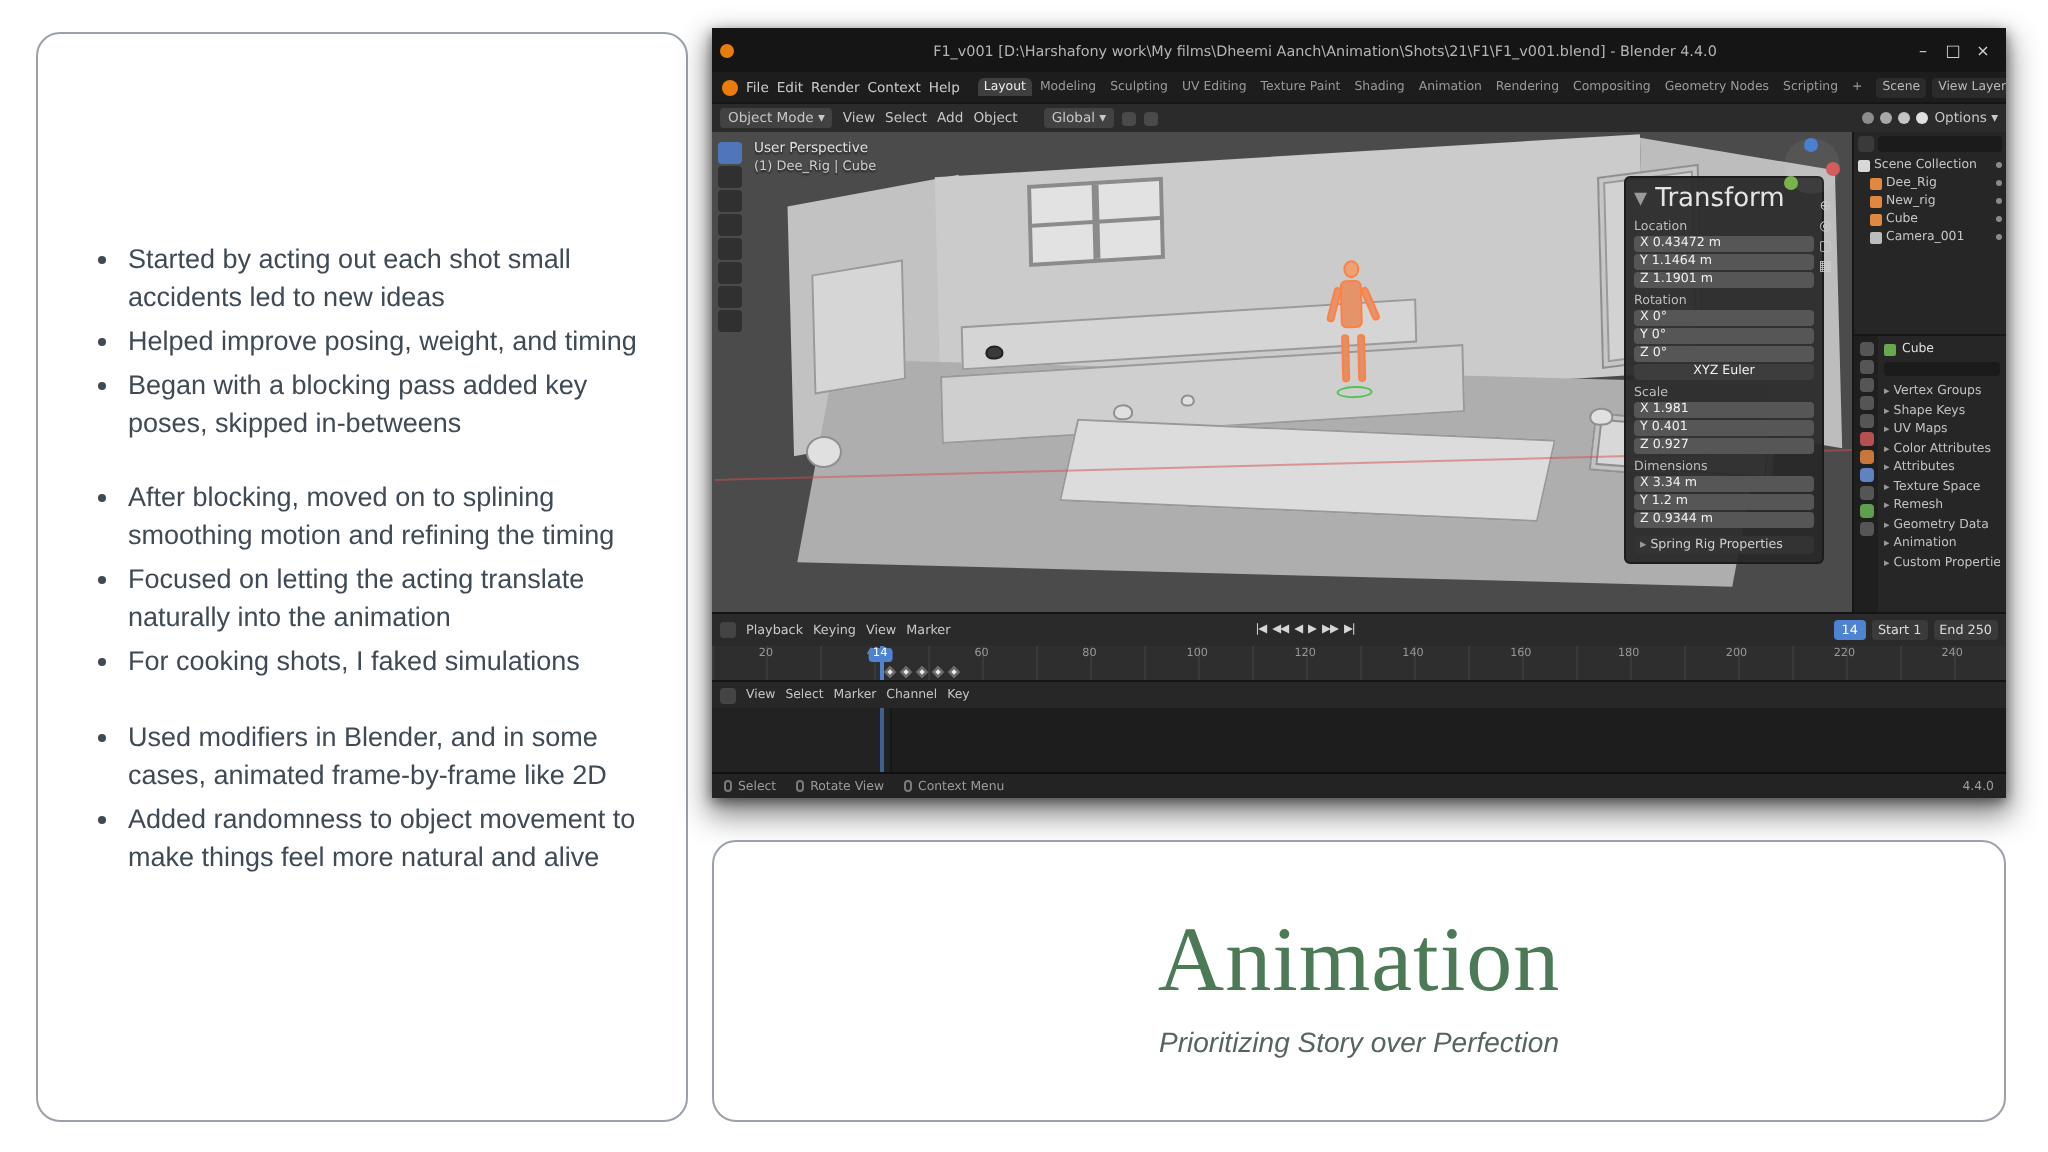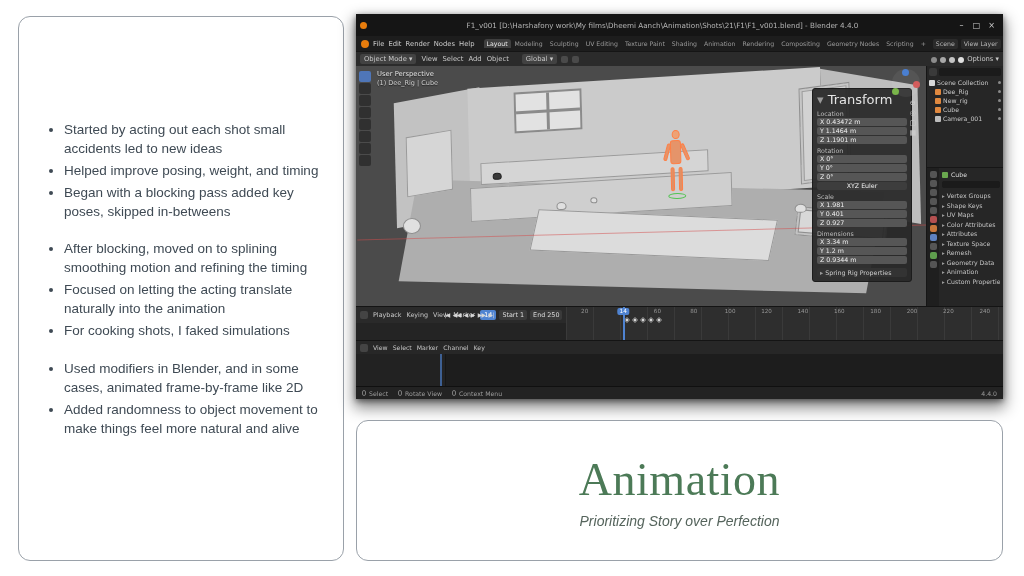--- a/index.html
+++ b/index.html
@@ -41,21 +41,21 @@
   .ws-tab.active { background:#3f3f3f; color:#ececec; }
   .menubar-right { margin-left:auto; display:flex; gap:3px; }
   .mini-select { background:#2b2b2b; border-radius:2px; padding:0 3px; font-size:6.2px; color:#b8b8b8;
     height:10px; line-height:10px; }
 
   .toolheader { height:15px; background:#2b2b2b; border-top:1px solid #151515; display:flex; align-items:center;
     gap:5px; padding:0 4px; font-size:6.8px; flex:none; position:relative; }
   .mode-select { background:#424242; border-radius:2px; padding:1px 4px; }
   .th-center { margin-left:8px; display:flex; gap:4px; align-items:center; }
   .hdr-ic { width:7px; height:7px; border-radius:2px; background:#4a4a4a; }
-  .shade-zone { margin-left:auto; display:flex; gap:3px; align-items:flex-end; }
+  .shade-zone { margin-left:auto; display:flex; gap:3px; align-items:center; }
   .shade-dot { width:6px; height:6px; border-radius:50%; background:#8c8c8c; }
   .shade-dot.s2 { background:#a8a8a8; } .shade-dot.s3 { background:#c4c4c4; } .shade-dot.s4 { background:#e0e0e0; }
 
   .main { flex:1; display:flex; min-height:0; }
   .viewport { flex:1; position:relative; background:#4b4b4b; overflow:hidden; }
 
   .room { position:absolute; inset:0; transform:rotate(-1.5deg); }
   .v-leftwall { position:absolute; left:7%; top:10%; width:15%; height:52%; background:#c2c2c2; transform:skewY(-9deg); }
   .v-backwall { position:absolute; left:20%; top:5%; width:62%; height:50%; background:#cbcbcb; transform:skewY(-2deg); }
   .v-rightwall { position:absolute; right:1%; top:7%; width:17%; height:58%; background:#bdbdbd; transform:skewY(11deg); }
@@ -134,21 +134,21 @@
   .prop-ic { width:7px; height:7px; border-radius:2px; background:#555; flex:none; }
   .prop-ic.orange { background:#c8773c; } .prop-ic.blue { background:#5f82c0; }
   .prop-ic.green { background:#5f9e4e; } .prop-ic.red { background:#b45050; }
   .prop-main { flex:1; padding:2px 3px; overflow:hidden; }
   .prop-crumb { display:flex; gap:3px; align-items:center; height:9px; color:#dedede; }
   .crumb-ic { width:6px; height:6px; background:#6aa84f; border-radius:1px; flex:none; }
   .prop-search { background:#1b1b1b; height:7px; border-radius:2px; margin:2px 0 3px; }
   .prop-row { height:9.5px; line-height:9.5px; color:#c2c2c2; white-space:nowrap; overflow:hidden; }
   .prop-row .caret { margin-right:2px; font-size:5.5px; }
 
-  .timeline { height:34px; flex:none; background:#242424; border-top:1px solid #141414; display:flex; flex-direction:row; }
+  .timeline { height:34px; flex:none; background:#242424; border-top:1px solid #141414; display:flex; flex-direction:column; }
   .tl-header { height:16px; flex:none; display:flex; align-items:center; gap:5px; padding:0 4px;
     font-size:6.4px; background:#2a2a2a; position:relative; }
   .ed-ic { width:8px; height:8px; background:#444; border-radius:2px; flex:none; }
   .tl-transport { position:absolute; left:42%; display:flex; gap:3px; font-size:5.8px; color:#d6d6d6; letter-spacing:-0.5px; }
   .tl-right { margin-left:auto; display:flex; gap:3px; align-items:center; }
   .tl-frame { background:#4f83d1; color:#fff; border-radius:2px; padding:0 4px; height:10px; line-height:10px; font-size:6.4px; }
   .tl-se { background:#3a3a3a; border-radius:2px; padding:0 3px; height:10px; line-height:10px; color:#ddd; display:flex; gap:2px; }
   .tl-ruler { flex:1; position:relative; background:#2e2e2e; overflow:hidden;
     background-image:repeating-linear-gradient(90deg, #3a3a3a 0 1px, transparent 1px 27px); }
   .tl-nums { position:absolute; left:0; right:0; top:1px; display:flex; font-size:5.6px; color:#979797; }
@@ -200,21 +200,21 @@
     <span class="win-btn">–</span>
     <span class="win-btn">□</span>
     <span class="win-btn">×</span>
   </div>
 
   <div class="menubar">
     <span class="blogo2"></span>
     <span>File</span>
     <span>Edit</span>
     <span>Render</span>
-    <span>Nodes</span>
+    <span>Context</span>
     <span>Help</span>
     <span class="ws-tabs">
       <span class="ws-tab active">Layout</span>
       <span class="ws-tab">Modeling</span>
       <span class="ws-tab">Sculpting</span>
       <span class="ws-tab">UV Editing</span>
       <span class="ws-tab">Texture Paint</span>
       <span class="ws-tab">Shading</span>
       <span class="ws-tab">Animation</span>
       <span class="ws-tab">Rendering</span>

